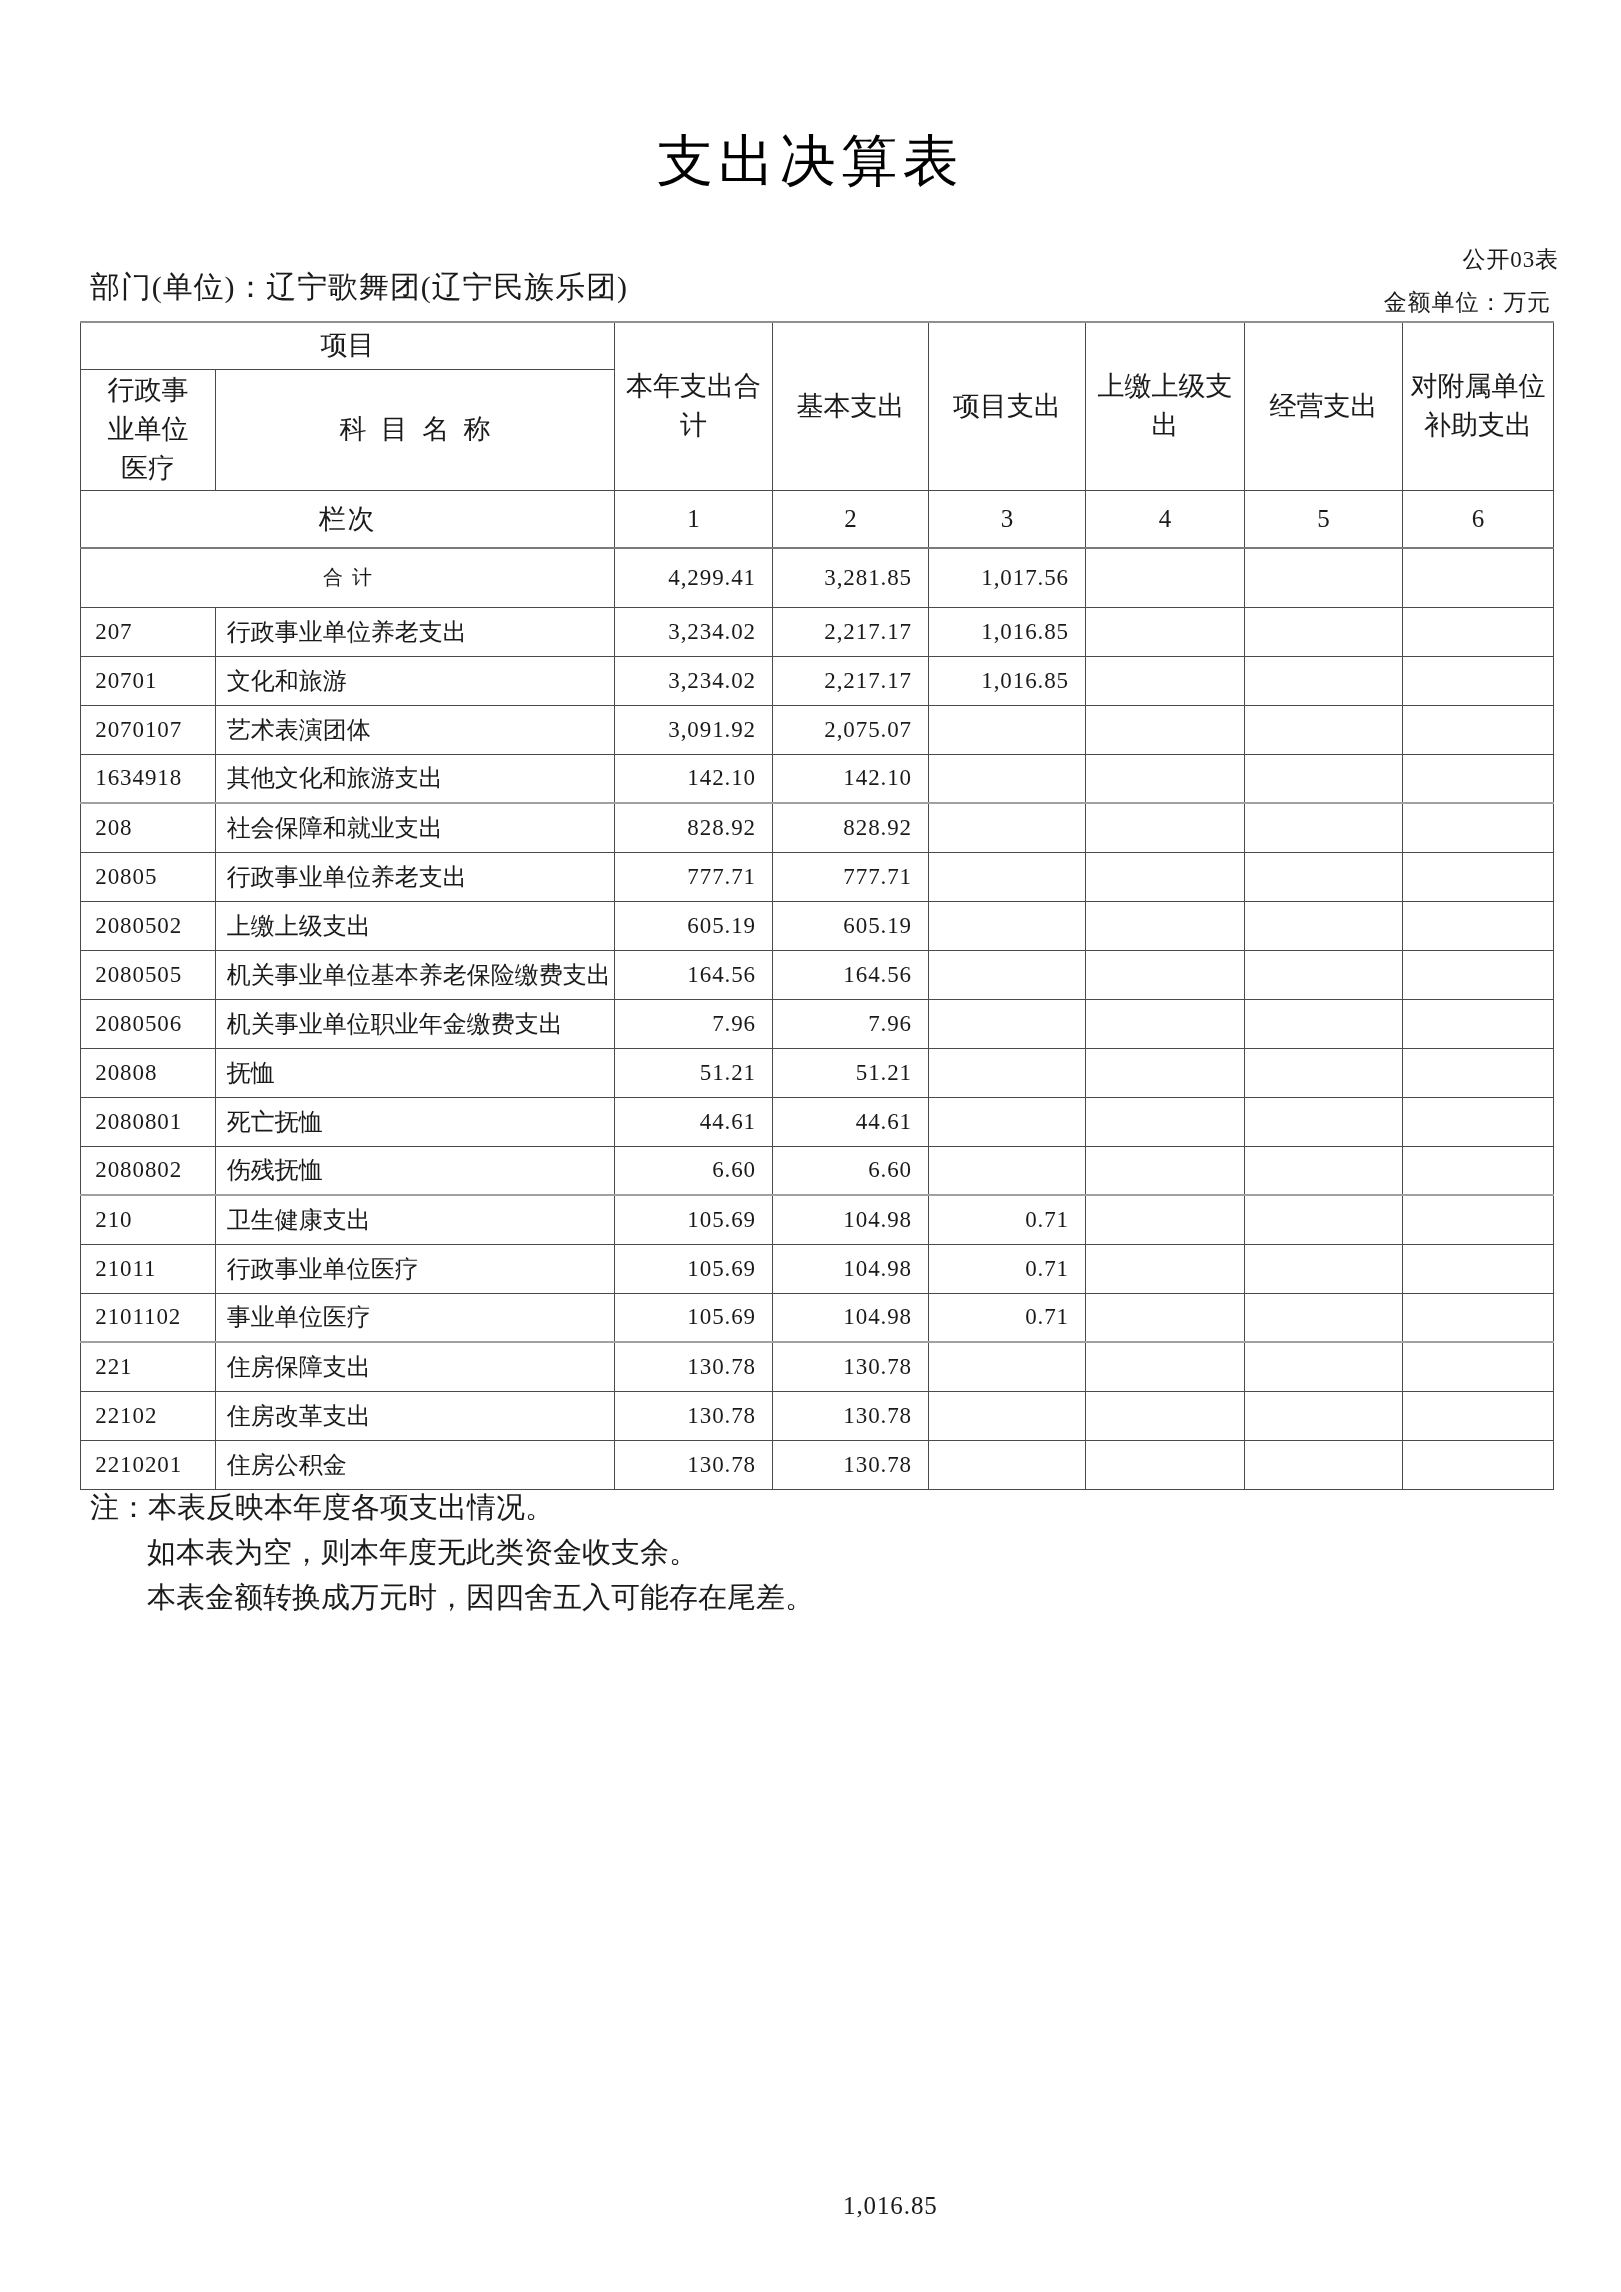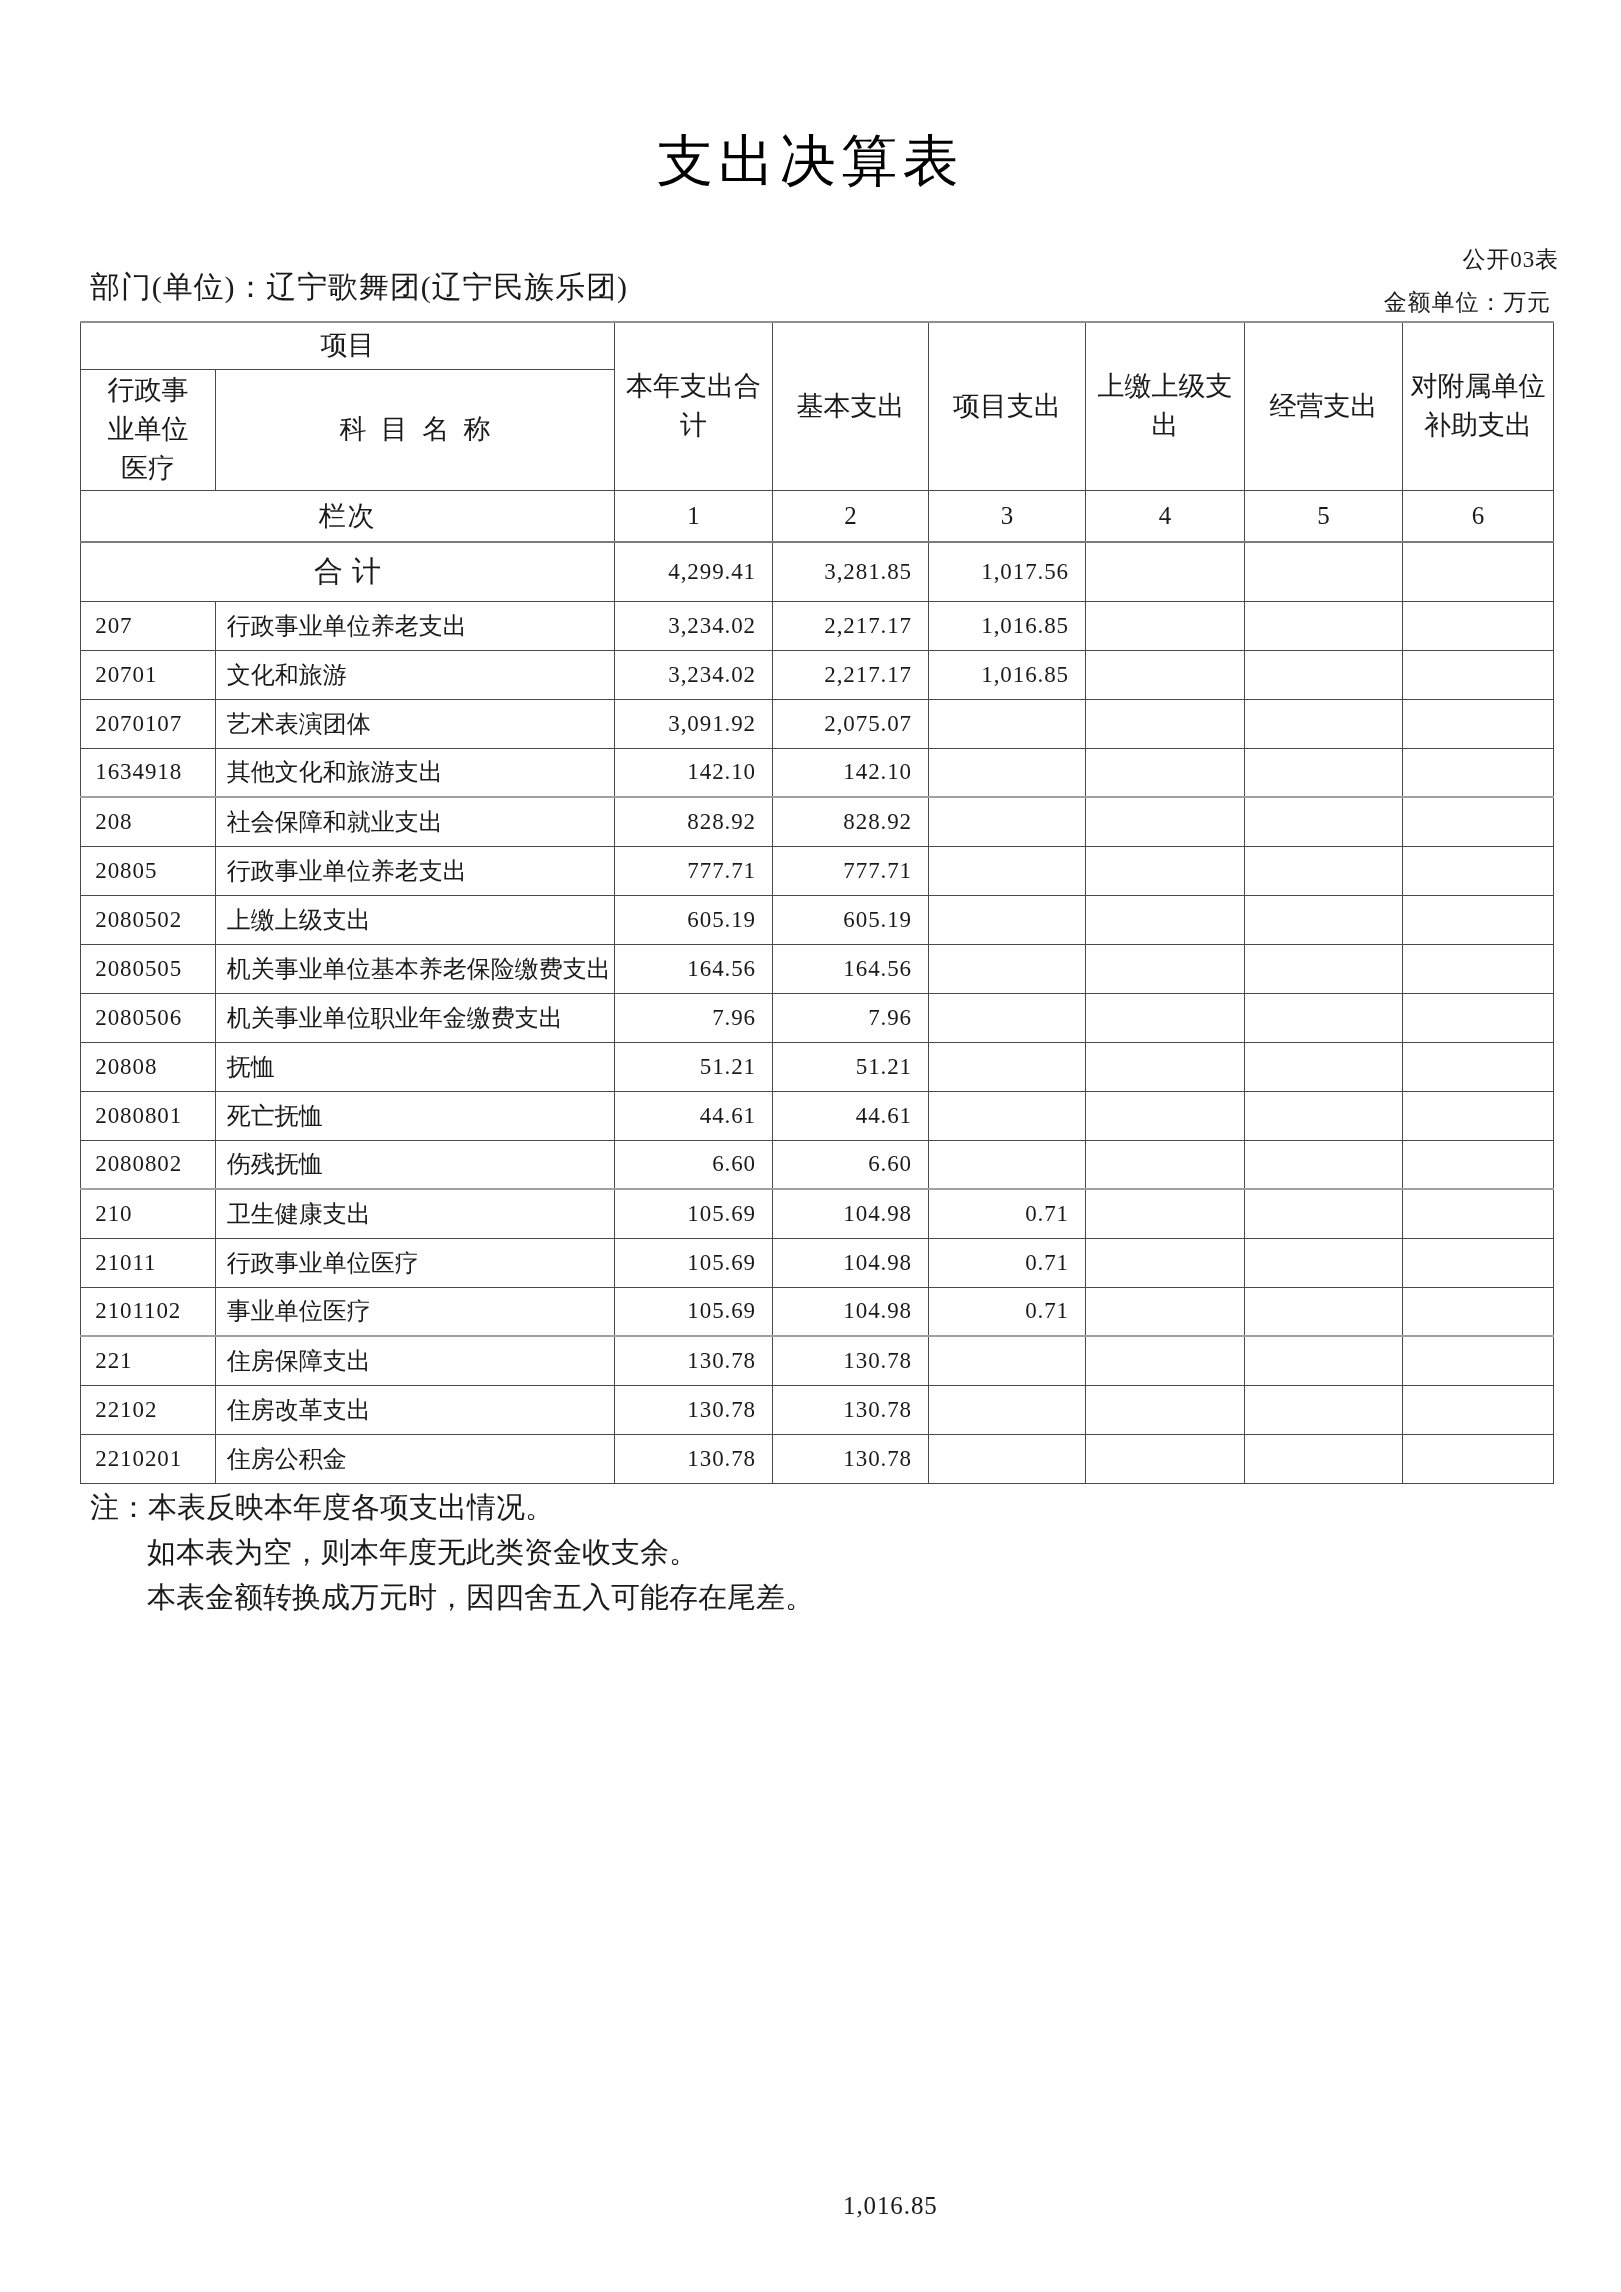--- a/index.html
+++ b/index.html
@@ -38,31 +38,31 @@
   table.grid td{
     border:0.9px solid #4a4a4a;
     vertical-align:middle;
     overflow:hidden;
   }
   tr.r-project td{border-top:2.7px solid #8f8f8f;}
   tr.r-lanci td{border-bottom:2.7px solid #7a7a7a;}
   tr.group-top td{border-top:2.7px solid #a0a0a0;}
   tr.r-project{height:47px;}
   tr.r-head2{height:121px;}
-  tr.r-lanci{height:52px;}
+  tr.r-lanci{height:58px;}
   tr.r-total{height:59px;}
   tr.r-data{height:49px;}
   .hdr{
     text-align:center;font-size:27px;line-height:39px;
   }
   .hdr-name{letter-spacing:14.3px;text-indent:14.3px;}
   .hdr-code{padding:0 16px;}
   .lanci-label{text-align:center;font-size:27px;letter-spacing:1.8px;}
   .lanci-num{text-align:center;font-size:25px;}
-  .total-label{text-align:center;font-size:29px;letter-spacing:9px;text-indent:9px;}
+  .total-label{text-align:center;font-size:20px;letter-spacing:9px;text-indent:9px;}
   td.code{text-align:left;padding-left:14.3px;font-size:23px;letter-spacing:0.9px;}
   td.name{text-align:left;padding-left:10.7px;font-size:24px;white-space:nowrap;}
   td.num{text-align:right;padding-right:16px;font-size:23px;letter-spacing:0.9px;white-space:nowrap;}
   .notes{
     position:absolute;left:90px;top:1485px;
     font-size:29px;line-height:45px;
   }
   .notes .indent{padding-left:57px;}
   .page-footer{
     position:absolute;left:843px;top:2192px;

